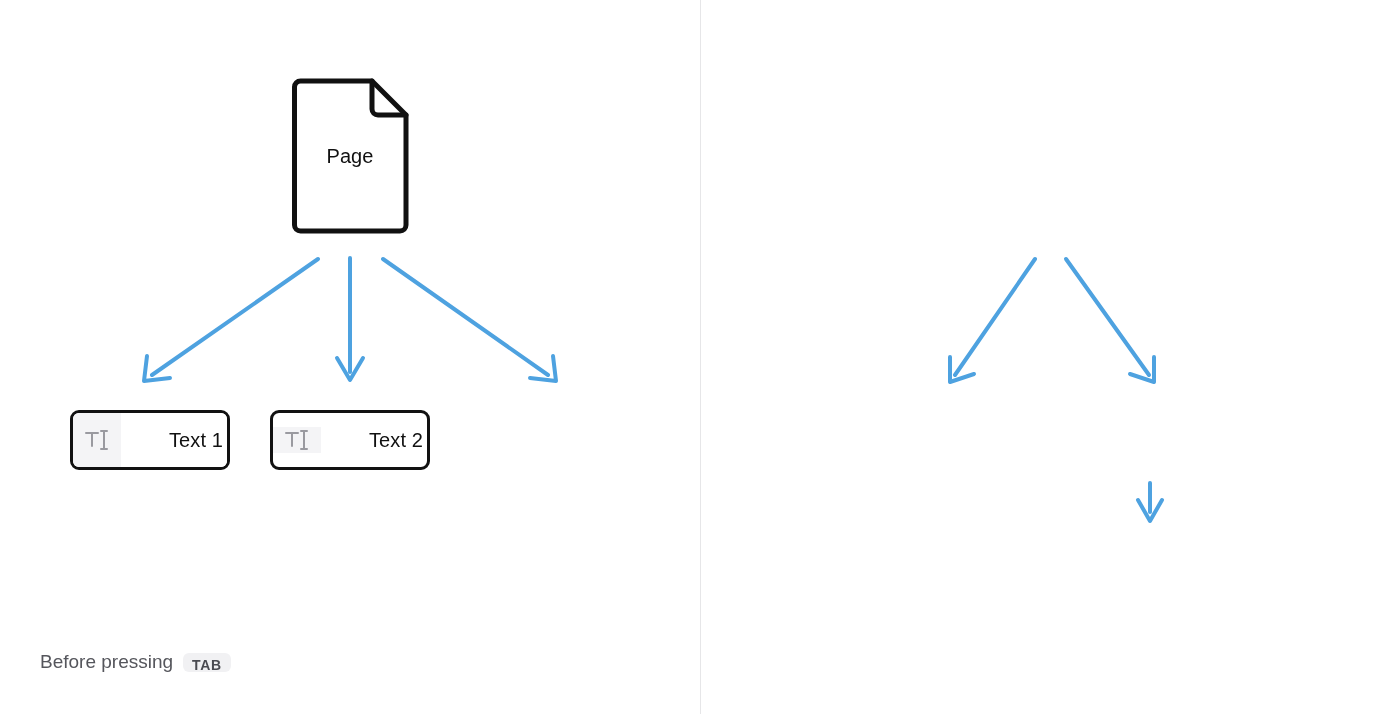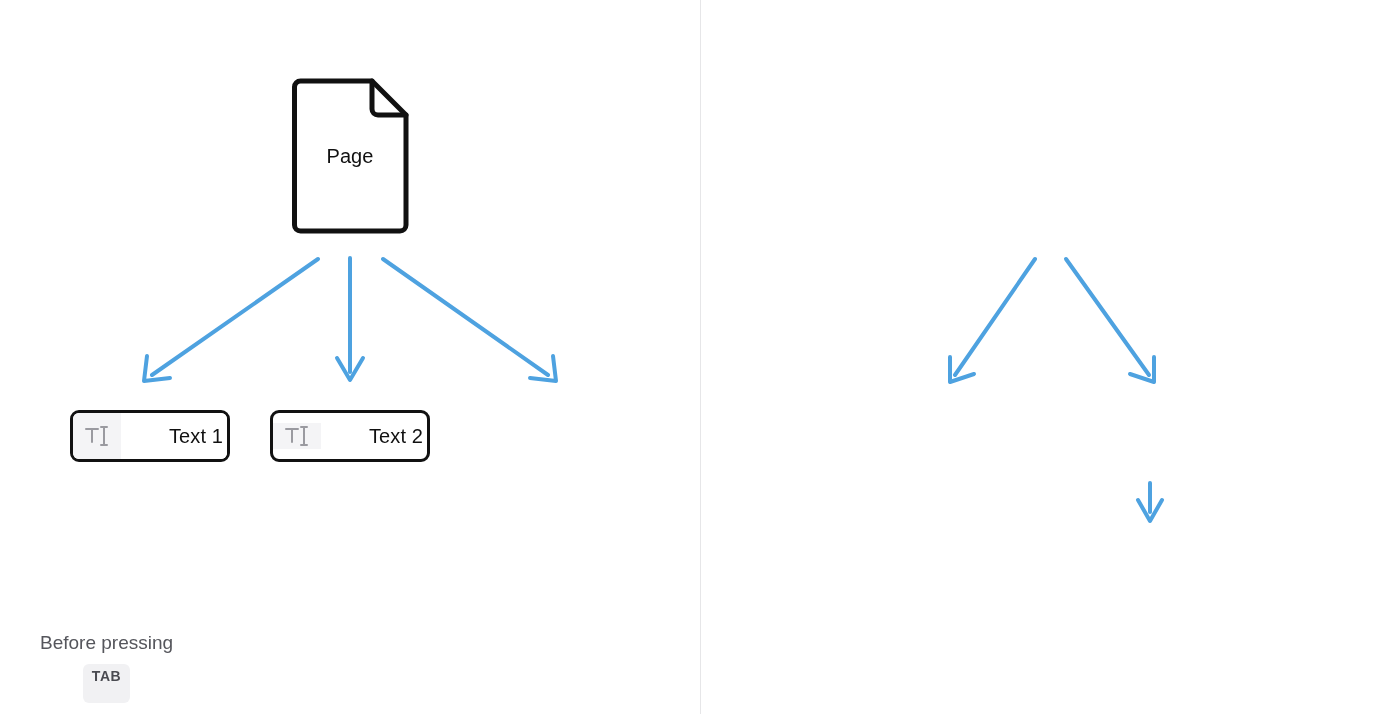--- a/index.html
+++ b/index.html
@@ -71,21 +71,21 @@
     justify-content: center;
     font-size: 20px;
     color: #111111;
     letter-spacing: 0.1px;
   }
 
   
   .text-node {
     position: absolute;
     width: 160px;
-    height: 52px;
+    height: 60px;
     border-radius: 9px;
     border: 3px solid #111111;
     background: #ffffff;
     box-sizing: border-box;
     display: flex;
     align-items: stretch;
     overflow: hidden;
     gap: 48px;
   }
   .text-node.selected {
@@ -122,21 +122,21 @@
     color: #55565c;
   }
   .caption .cap-text { white-space: nowrap; }
   .kbd {
     display: inline-flex;
     align-items: center;
     justify-content: center;
     background: #f1f1f3;
     color: #4a4b51;
     border-radius: 6px;
-    padding: 5px 9px 20px;
+    padding: 5px 9px 0;
     font-size: 14px;
     font-weight: bold;
     letter-spacing: 0.6px;
     line-height: 1;
   }
 </style>
 </head>
 <body>
 
 <div id="stage">
@@ -185,21 +185,21 @@
           <g fill="none" stroke="#9a9aa0" stroke-width="2" stroke-linecap="round">
             <path d="M3 6 L15 6 M9 6 L9 19"></path>
             <path d="M18 4 L24 4 M18 22 L24 22 M21 4 L21 22"></path>
           </g>
         </svg>
       </div>
       <div class="node-label">Text 2</div>
     </div>
 
 
-    <div class="caption" style="left:40px; top:632px;flex-direction:column;">
+    <div class="caption" style="left:40px; top:651px;">
       <span class="cap-text">Before pressing</span>
       <span class="kbd">TAB</span>
     </div>
   </div>
 
   <div class="panel right">
 
     <svg class="arrows" viewBox="0 0 700 714" xmlns="http://www.w3.org/2000/svg">
       <g fill="none" stroke="#4ea2e0" stroke-width="4" stroke-linecap="round" stroke-linejoin="round">
 

